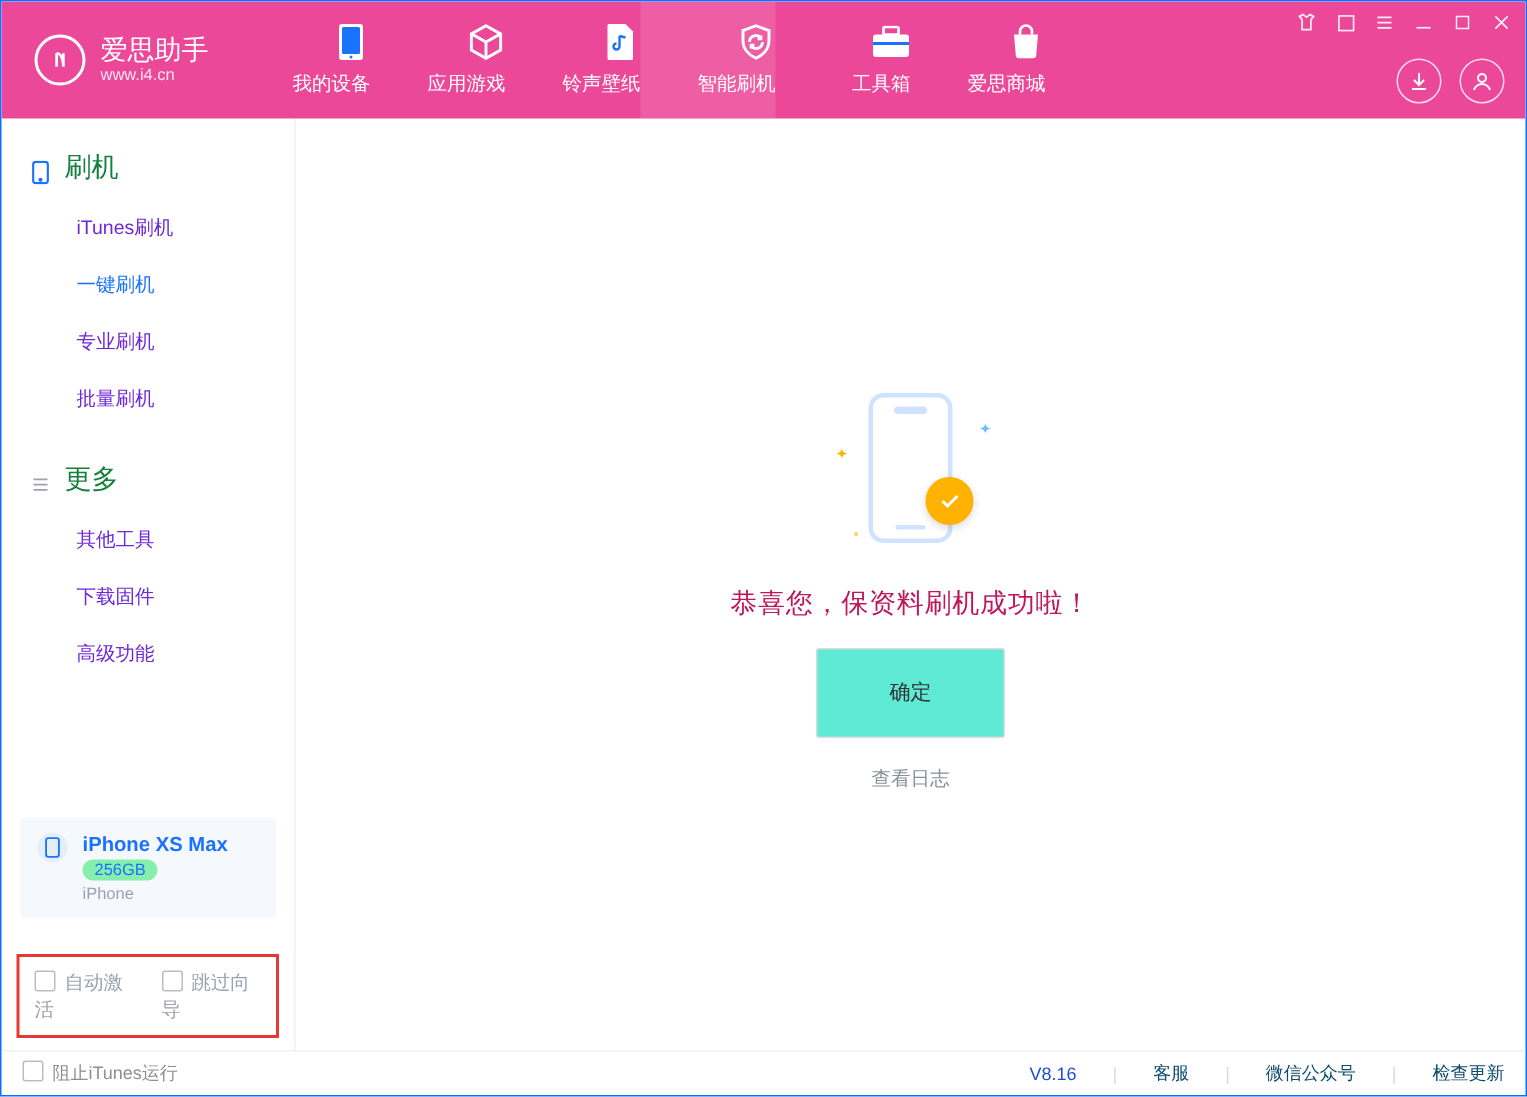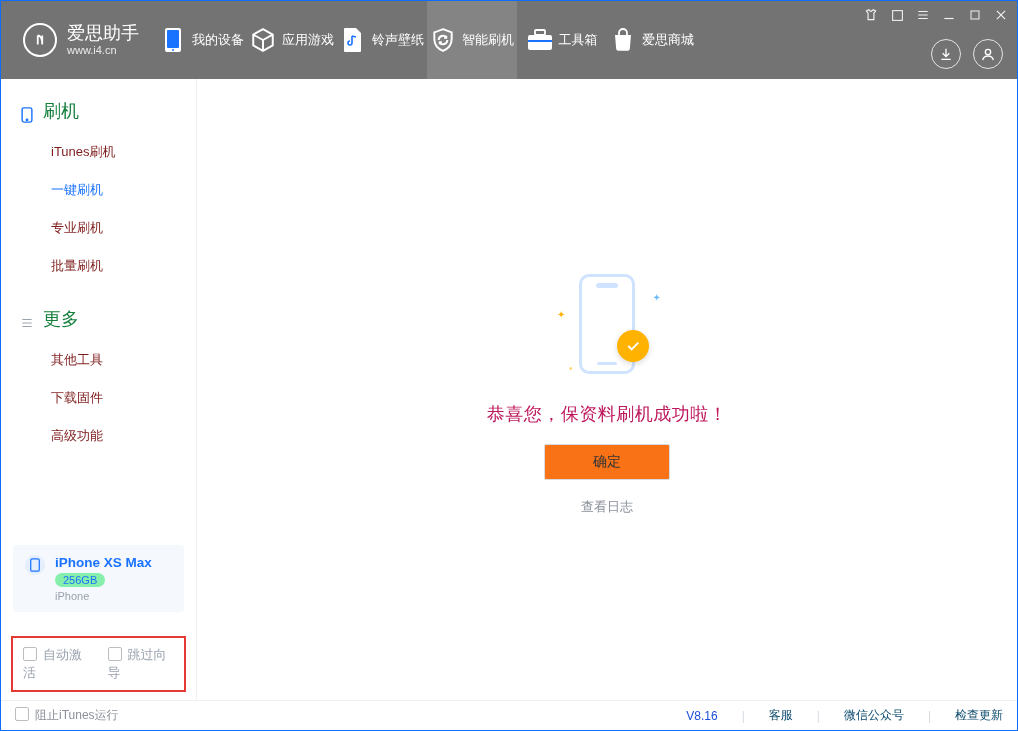--- a/index.html
+++ b/index.html
@@ -8,21 +8,21 @@
     font-size: 13px;
     color: #333;
     background: #fff;
     width: 1018px;
     height: 731px;
     overflow: hidden;
     border: 1px solid #0d6efd;
   }
   
   .topbar {
-    background: #737373;
+    background: #ec4899;
     height: 78px;
     display: flex;
     align-items: stretch;
     color: #fff;
     position: relative;
   }
   .logo-block {
     display: flex;
     align-items: center;
     padding: 0 18px 0 22px;
@@ -38,21 +38,22 @@
   }
   .logo-text .name { font-size: 18px; font-weight: 500; line-height: 1.1; }
   .logo-text .url  { font-size: 11px; opacity: .85; line-height: 1.1; }
   .nav {
     display: flex;
     align-items: stretch;
   }
   .nav-item {
     width: 90px;
     display: flex;
-    align-items: center;
+    flex-direction: column;
+    align-items: flex-end;
     justify-content: center;
     gap: 6px;
     font-size: 13px;
     cursor: pointer;
     position: relative;
   }
   .nav-item.active { background: rgba(255,255,255,0.12); }
   .nav-icon { width: 26px; height: 26px; display:flex;align-items:center;justify-content:center; }
   .titlebar-icons {
     position: absolute;
@@ -87,21 +88,21 @@
   }
   .side-scroll { flex:1; padding-top: 10px; }
   .side-group-title {
     display: flex; align-items: flex-end; gap: 8px;
     padding: 10px 18px;
     color: #15803d; font-size: 18px; font-weight: 500;
   }
   .side-group-title .g-icon{ width:16px;height:16px; display:inline-flex;align-items:center;justify-content:center; color:#1a73ff;}
   .side-item {
     padding: 10px 18px 10px 50px;
-    color: #7f1d1d;
+    color: #6d28d9;
     cursor: pointer;
     font-size: 13px;
   }
   .side-item.active { color: #1a73ff; }
   
   .device-block { padding: 0 12px 10px; }
   .card {
     background: #f5f8fc;
     border-radius: 4px;
     padding: 10px 12px;
@@ -143,22 +144,22 @@
   .phone:after{content:"";position:absolute;bottom:6px;left:50%;transform:translateX(-50%);width:20px;height:3px;border-radius:2px;background:#cfe3ff;}
   .badge-ok{
     position:absolute;right:18px;bottom:22px;width:32px;height:32px;border-radius:50%;
     background:#ffb300;display:flex;align-items:center;justify-content:center;color:#fff;font-size:18px;
     box-shadow:0 2px 6px rgba(0,0,0,.15);
   }
   .sparkle{position:absolute;color:#ffb300;font-size:10px;}
   .sp1{left:10px;top:45px;} .sp2{right:6px;top:28px;color:#6fbfff;} .sp3{left:22px;bottom:10px;color:#ffd36b;}
   .success-text{ font-size:18px;color:#be185d;font-weight:500;letter-spacing:.5px;}
   .ok-btn{
-    border:1px solid #d7dbe0;background:#f97316;color:#333;
-    padding:8px 48px;font-size:14px;border-radius:2px;cursor:pointer;
+    border:1px solid #d7dbe0;background:#5eead4;color:#333;
+    padding:20px 48px;font-size:14px;border-radius:2px;cursor:pointer;
   }
   .log-link{ color:#8a8f99;font-size:13px;text-decoration:none;cursor:pointer;}
   
   .statusbar{
     height:30px;border-top:1px solid #eef0f3;display:flex;align-items:center;
     padding:0 14px;font-size:12px;color:#8a8f99;gap:24px;
   }
   .statusbar .sp{flex:1;}
   .statusbar .ver{color:#1d4ed8;}
   .statusbar .sep{color:#d7dbe0;}

